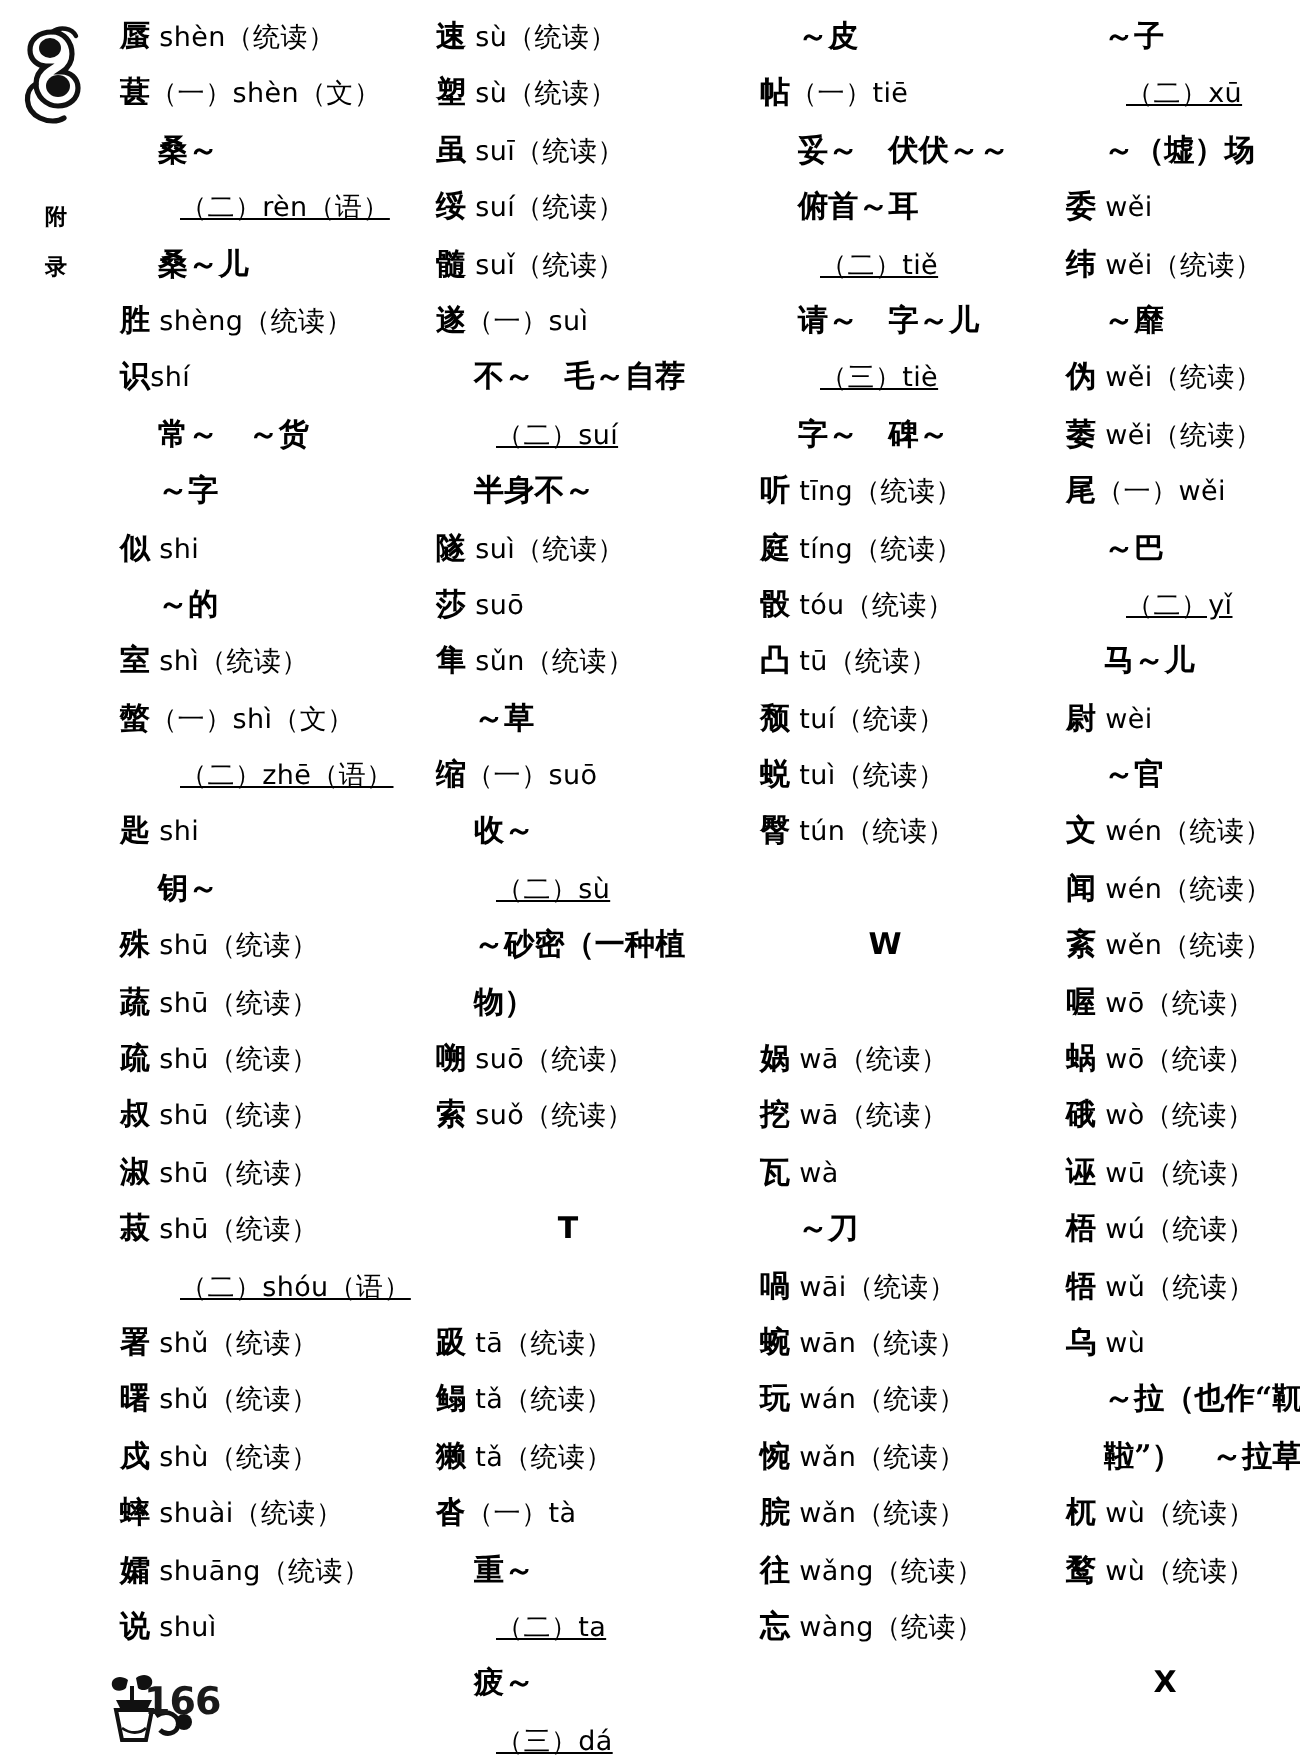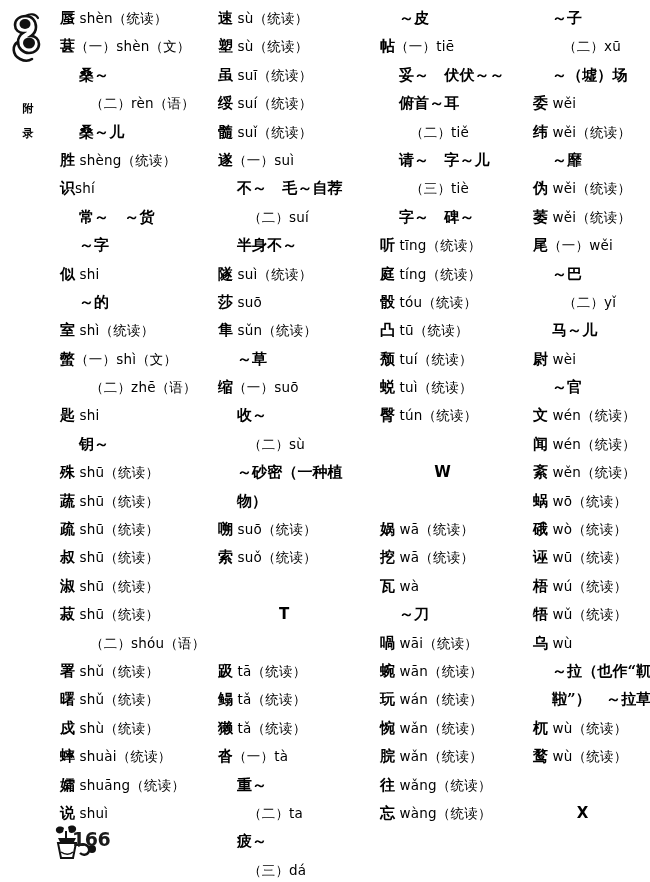--- a/index.html
+++ b/index.html
@@ -82,21 +82,21 @@
     line-height: 28.4px;
     font-size: 14.5px;
     white-space: nowrap;
     letter-spacing: 0.1px;
   }
 
   
   .lv0 { padding-left: 0px; }
   
   .lv1 { padding-left: 19px; }
-  .lv2 { padding-left: 30px; }
+  .lv2 { padding-left: 30px; text-decoration: underline; }
 
   .entry .hz {
     font-family: "DejaVu Serif", "Liberation Serif", serif;
     font-weight: bold;
     font-size: 15px;
   }
   .entry .py {
     font-family: "DejaVu Sans", "Liberation Sans", sans-serif;
     font-size: 13.5px;
     letter-spacing: 0.2px;
@@ -110,21 +110,21 @@
     font-weight: bold;
     font-size: 15px;
     padding-right: 18px;
   }
   .spacer { height: 28.4px; }
 
   
   #footer {
     position: absolute;
     left: 0;
-    bottom: 20px;
+    bottom: 8px;
     width: 574px;
     height: 40px;
   }
   #page-number-group {
     position: absolute;
     left: 34px;
     bottom: 0;
     width: 120px;
     height: 40px;
   }
@@ -279,20 +279,21 @@
         <div class="entry lv0"><span class="hz">萎</span><span class="py"> wěi（统读）</span></div>
         <div class="entry lv0"><span class="hz">尾</span><span class="py">（一）wěi</span></div>
         <div class="entry lv1"><span class="hz">～巴</span><span class="py"></span></div>
         <div class="entry lv2"><span class="hz"></span><span class="py">（二）yǐ</span></div>
         <div class="entry lv1"><span class="hz">马～儿</span><span class="py"></span></div>
         <div class="entry lv0"><span class="hz">尉</span><span class="py"> wèi</span></div>
         <div class="entry lv1"><span class="hz">～官</span><span class="py"></span></div>
         <div class="entry lv0"><span class="hz">文</span><span class="py"> wén（统读）</span></div>
         <div class="entry lv0"><span class="hz">闻</span><span class="py"> wén（统读）</span></div>
         <div class="entry lv0"><span class="hz">紊</span><span class="py"> wěn（统读）</span></div>
+        <div class="entry lv0"><span class="hz">喔</span><span class="py"> wō（统读）</span></div>
         <div class="entry lv0"><span class="hz">蜗</span><span class="py"> wō（统读）</span></div>
         <div class="entry lv0"><span class="hz">硪</span><span class="py"> wò（统读）</span></div>
         <div class="entry lv0"><span class="hz">诬</span><span class="py"> wū（统读）</span></div>
         <div class="entry lv0"><span class="hz">梧</span><span class="py"> wú（统读）</span></div>
         <div class="entry lv0"><span class="hz">牾</span><span class="py"> wǔ（统读）</span></div>
         <div class="entry lv0"><span class="hz">乌</span><span class="py"> wù</span></div>
         <div class="entry lv1"><span class="hz">～拉（也作“靰</span><span class="py"></span></div>
         <div class="entry lv1"><span class="hz">鞡”）　～拉草</span><span class="py"></span></div>
         <div class="entry lv0"><span class="hz">杌</span><span class="py"> wù（统读）</span></div>
         <div class="entry lv0"><span class="hz">鹜</span><span class="py"> wù（统读）</span></div>

